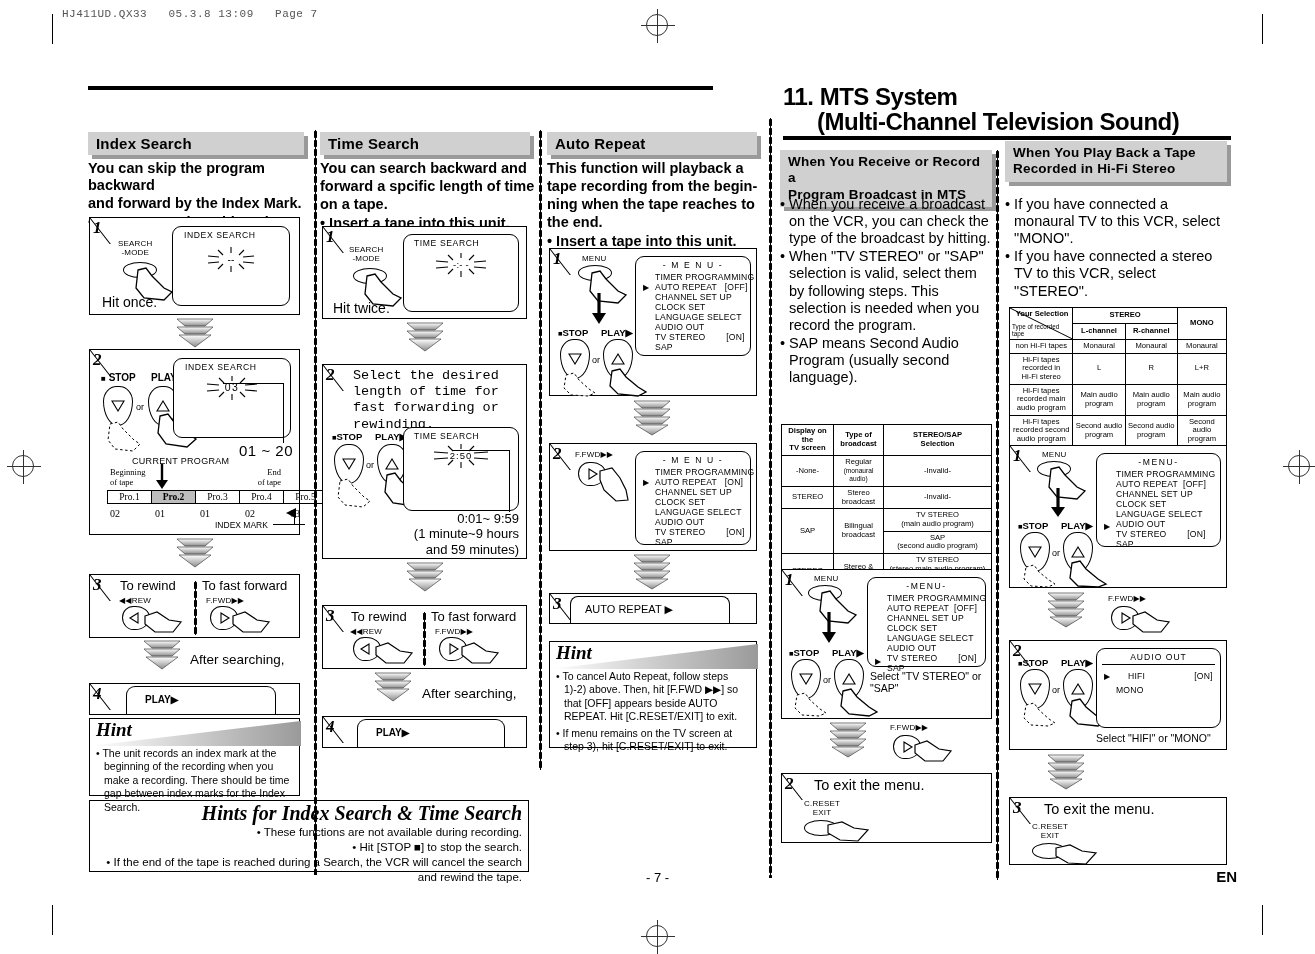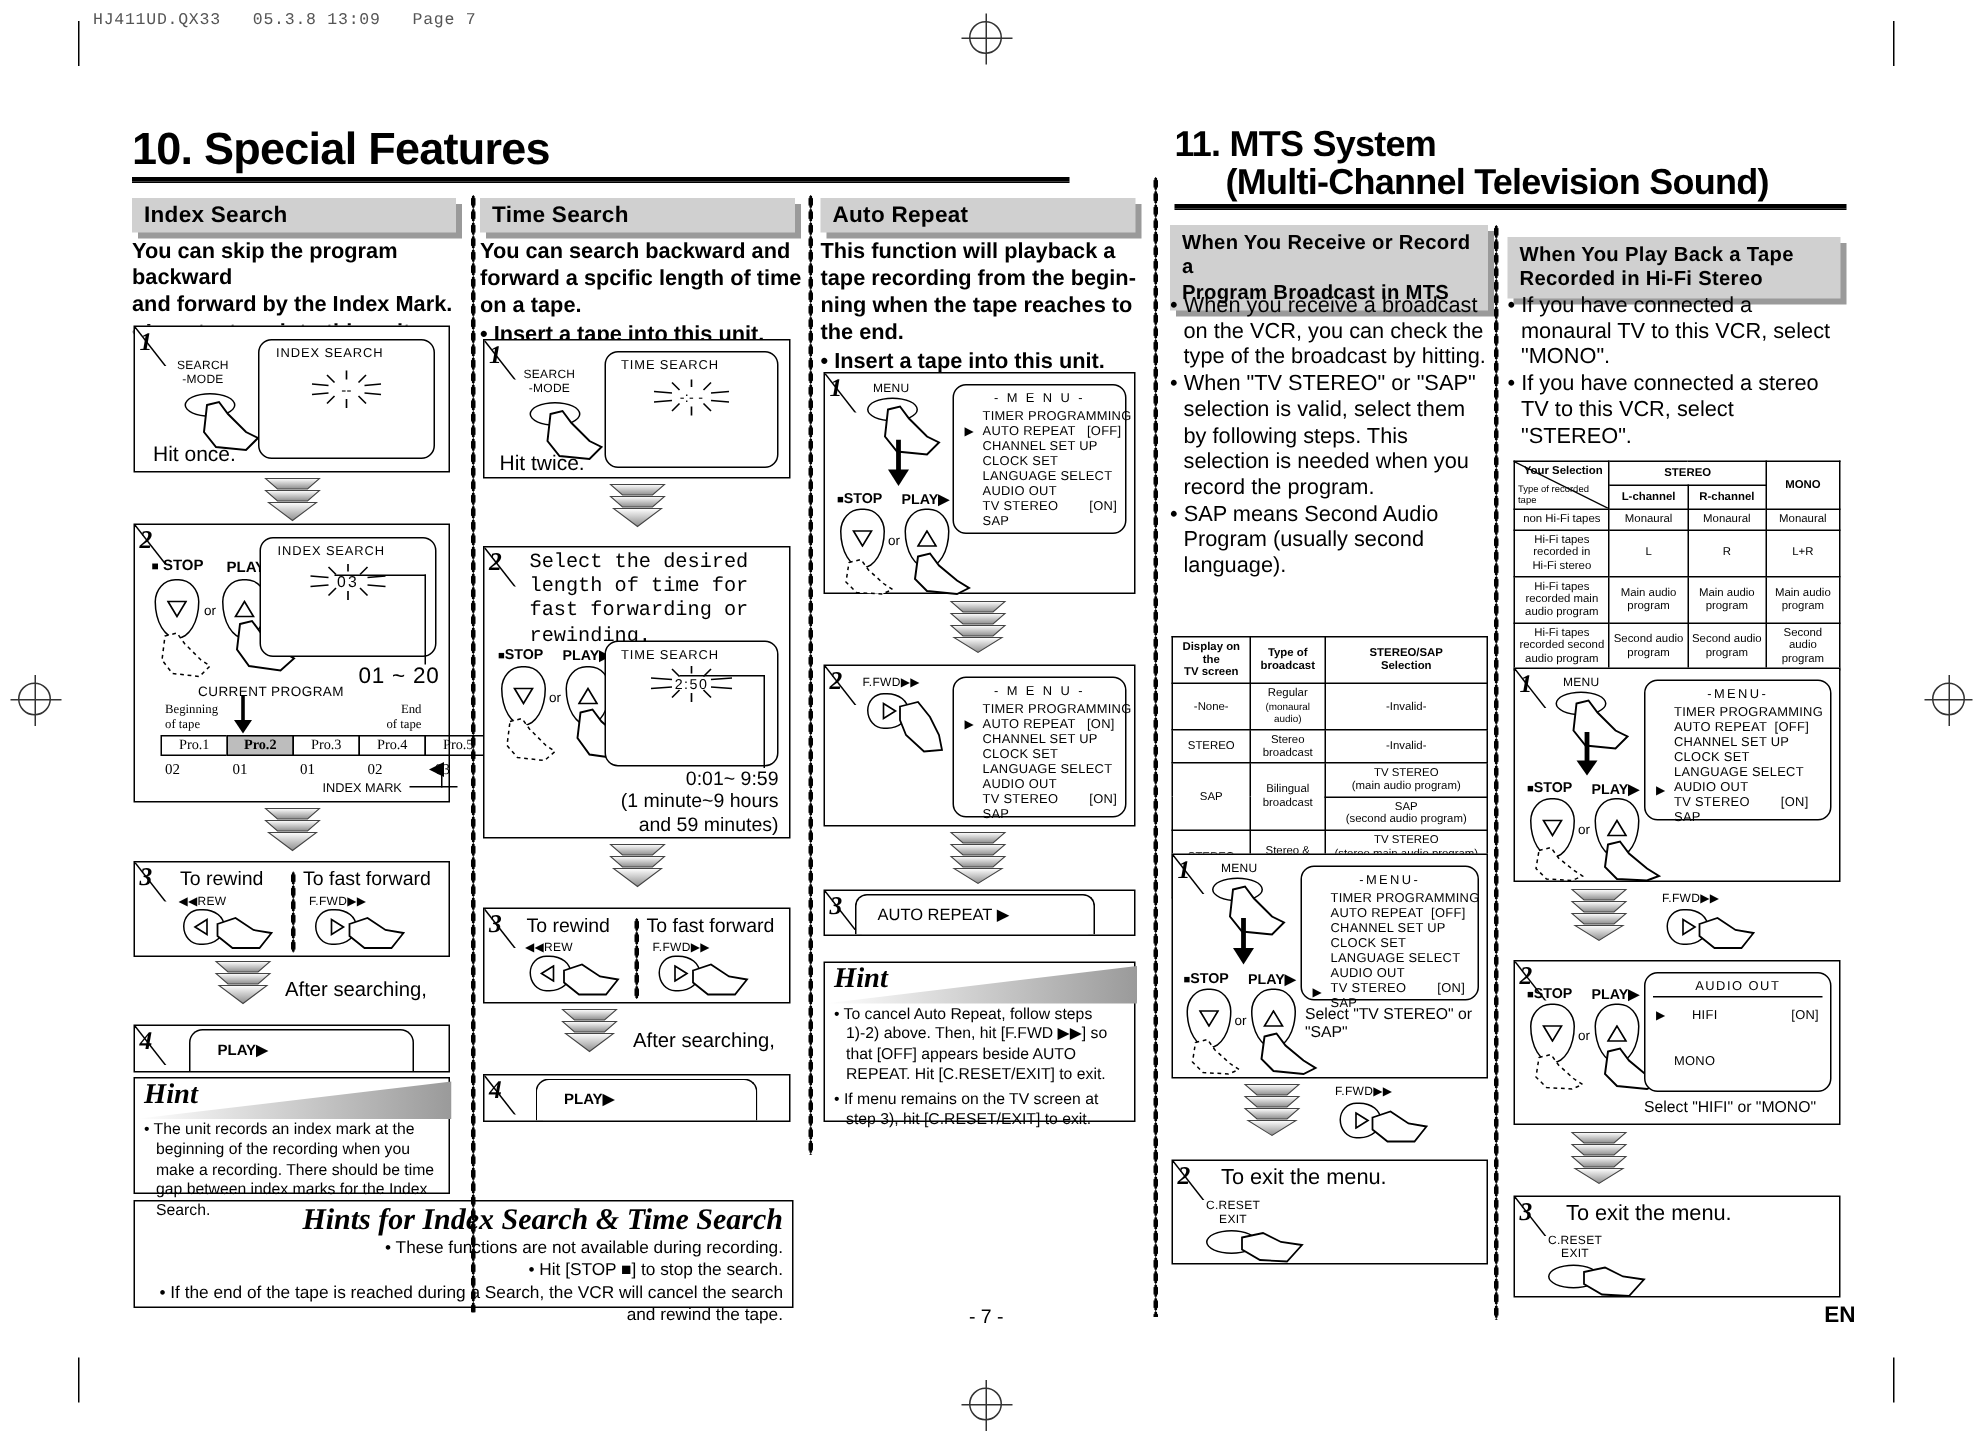--- a/index.html
+++ b/index.html
@@ -176,21 +176,20 @@
 <div class="crop-mark" style="left:52px;top:905px;width:1px;height:30px;"></div>
 <div class="crop-mark" style="left:1262px;top:905px;width:1px;height:30px;"></div>
 <div class="reg-mark" style="left:646px;top:14px;"></div>
 <div class="reg-mark" style="left:646px;top:925px;"></div>
 <div class="reg-mark" style="left:12px;top:455px;"></div>
 <div class="reg-mark" style="left:1288px;top:455px;"></div>
 
 <div class="page-header">HJ411UD.QX33   05.3.8 13:09   Page 7</div>
 
 <div style="position:absolute;left:88px;top:84px;width:625px;">
-  <div class="chapter-title">10. Special Features</div>
   <div class="rule-double"></div>
 </div>
 
 <div class="vdots" style="left:314px;top:130px;height:745px;"></div>
 <div class="vdots" style="left:539px;top:130px;height:640px;"></div>
 <div class="vdots" style="left:769px;top:118px;height:760px;"></div>
 <div class="vdots" style="left:996px;top:150px;height:730px;"></div>
 
 <div style="position:absolute;left:88px;top:132px;width:216px;">
   <div class="sec-head">Index Search</div>
@@ -880,21 +879,21 @@
     <span>EXIT</span>
   </div>
   <div class="key-oval" style="position:absolute;left:22px;top:46px;"></div>
   <div class="hand" style="left:44px;top:46px;">
     <svg width="46" height="24" viewBox="0 0 46 24">
         <path d="M2 5 L16 2 L28 8 L42 10 L32 21 L14 20 L2 13 Z" fill="#fff" stroke="#000" stroke-width="1.2"></path>
       </svg>
   </div>
 </div>
 
-<div style="position:absolute;left:1005px;top:158px;width:222px;">
+<div style="position:absolute;left:1005px;top:141px;width:222px;">
   <div class="sec-head two-line">
     <span>When You Play Back a Tape</span><br>
     <span>Recorded in Hi-Fi Stereo</span>
   </div>
 </div>
 <div class="bullets" style="position:absolute;left:1005px;top:196px;width:222px;">
   <ul>
     <li>• If you have connected a monaural TV to this VCR, select "MONO".</li>
     <li>• If you have connected a stereo TV to this VCR, select "STEREO".</li>
   </ul>
@@ -1044,21 +1043,21 @@
   </div>
   <div class="hand" style="left:58px;top:56px;">
     <svg width="44" height="30" viewBox="0 0 44 30">
         <path d="M4 4 L12 2 L18 10 L30 20 L38 25 L30 29 L10 27 L2 19 Z" fill="#fff" stroke="#000" stroke-width="1.3"></path>
       </svg>
   </div>
   <div class="osd" style="position:absolute;left:86px;top:7px;width:125px;height:80px;">
     <div class="osd-title" style="border-bottom:1px solid #000;padding-bottom:2px;letter-spacing:1px;">AUDIO OUT</div>
     <div style="position:relative;padding-left:14px;margin-top:6px;">
       <span style="position:absolute;left:2px;top:.5px;font-size:8px;">▶</span>
-      <div class="osd-row" style="margin-bottom:21px;padding-left:12px;">HIFI                   [ON]</div>
+      <div class="osd-row" style="margin-bottom:4px;padding-left:12px;">HIFI                   [ON]</div>
       <div class="osd-row">MONO</div>
     </div>
   </div>
   <div style="position:absolute;left:86px;top:91px;font-size:10.5px;">Select "HIFI" or "MONO"</div>
 </div>
 
 <div class="arrow-stack" style="position:absolute;left:1046px;top:754px;">
   <svg width="40" height="36" viewBox="0 0 40 36">
     <polygon points="2,1 38,1 30,8 10,8" fill="url(#ag)" stroke="#444" stroke-width=".7"></polygon>
     <polygon points="2,9 38,9 30,16 10,16" fill="url(#ag)" stroke="#444" stroke-width=".7"></polygon>

